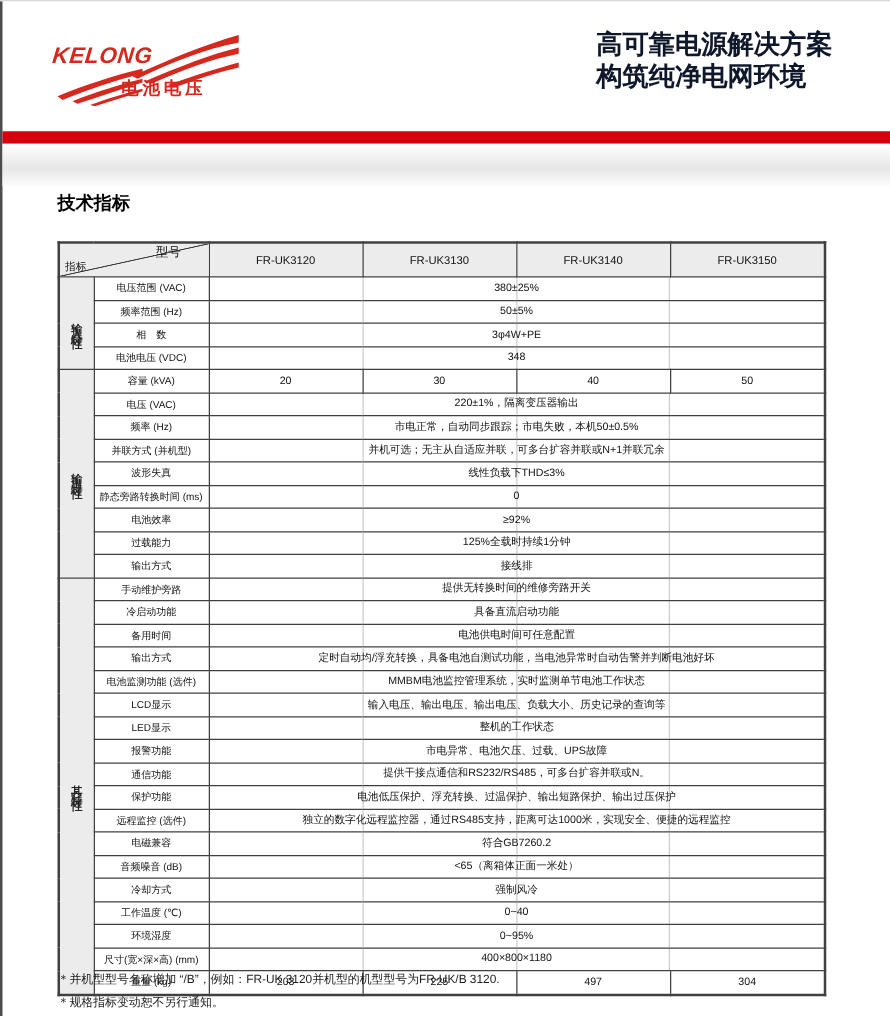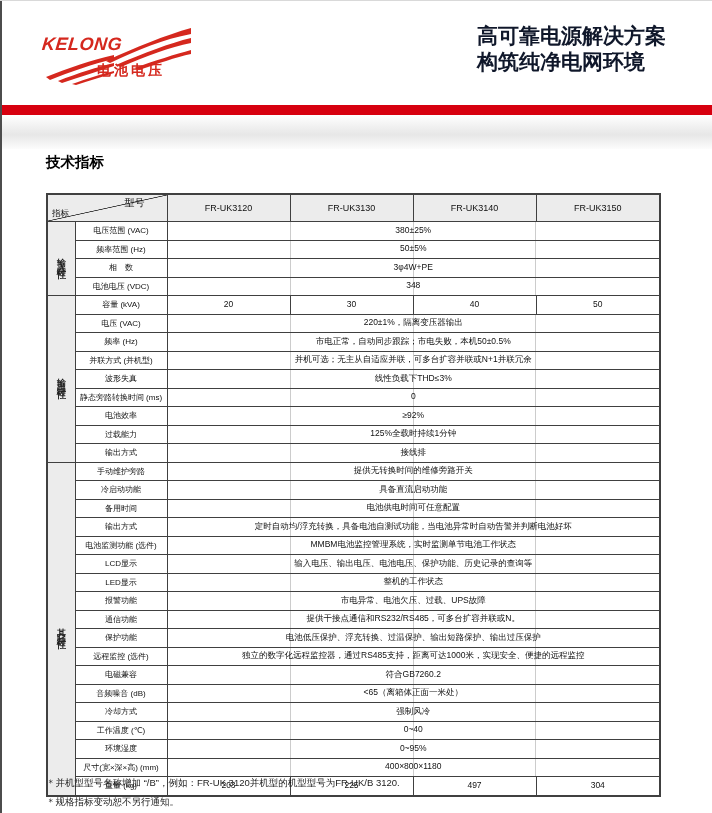--- a/index.html
+++ b/index.html
@@ -203,21 +203,21 @@
         <tr>
           <td class="label-cell">输出方式</td>
           <td colspan="4" class="value-cell span-cell">定时自动均/浮充转换，具备电池自测试功能，当电池异常时自动告警并判断电池好坏</td>
         </tr>
         <tr>
           <td class="label-cell">电池监测功能 (选件)</td>
           <td colspan="4" class="value-cell span-cell">MMBM电池监控管理系统，实时监测单节电池工作状态</td>
         </tr>
         <tr>
           <td class="label-cell">LCD显示</td>
-          <td colspan="4" class="value-cell span-cell">输入电压、输出电压、电池电压、保护功能、历史记录的查询等</td>
+          <td colspan="4" class="value-cell span-cell">输入电压、输出电压、输出电压、负载大小、历史记录的查询等</td>
         </tr>
         <tr>
           <td class="label-cell">LED显示</td>
           <td colspan="4" class="value-cell span-cell">整机的工作状态</td>
         </tr>
         <tr>
           <td class="label-cell">报警功能</td>
           <td colspan="4" class="value-cell span-cell">市电异常、电池欠压、过载、UPS故障</td>
         </tr>
         <tr>

